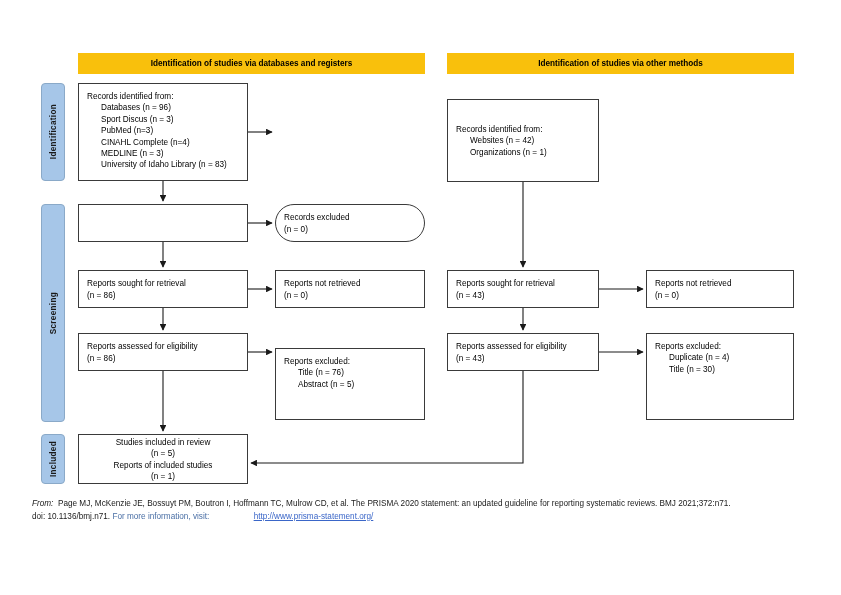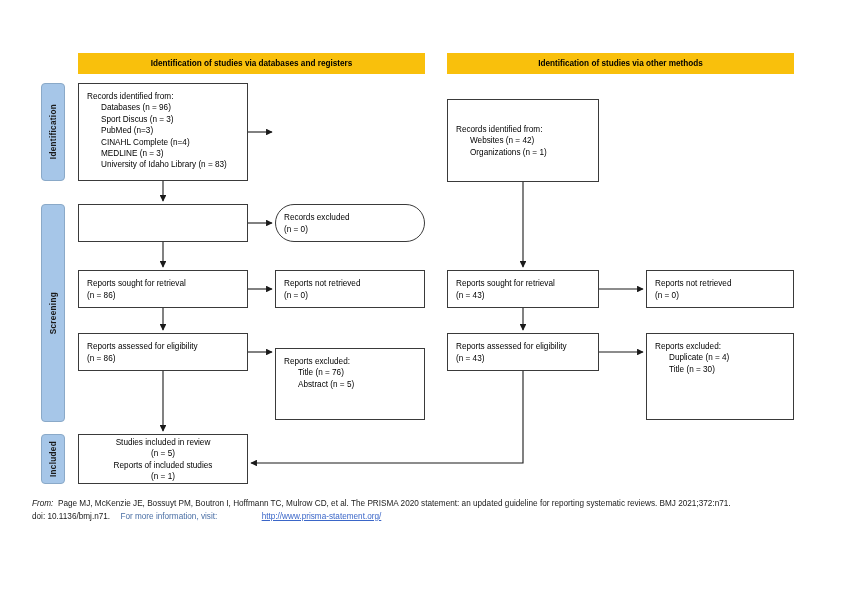--- a/index.html
+++ b/index.html
@@ -127,21 +127,21 @@
     font-size: 8.2px;
     line-height: 12.5px;
     color: #1a1a1a;
   }
   .footer .from-label { font-style: italic; }
   .footer .link {
     color: #3a66c8;
     text-decoration: underline;
     padding-left: 42px;
   }
-  .footer .info-note { color: #4a6fa5; margin-left: 8px; }
+  .footer .info-note { color: #4a6fa5; }
 </style>
 </head>
 <body>
 
 <div id="page">
 
 
   <div class="banner" id="banner-db">Identification of studies via databases and registers</div>
   <div class="banner" id="banner-oth">Identification of studies via other methods</div>
 

